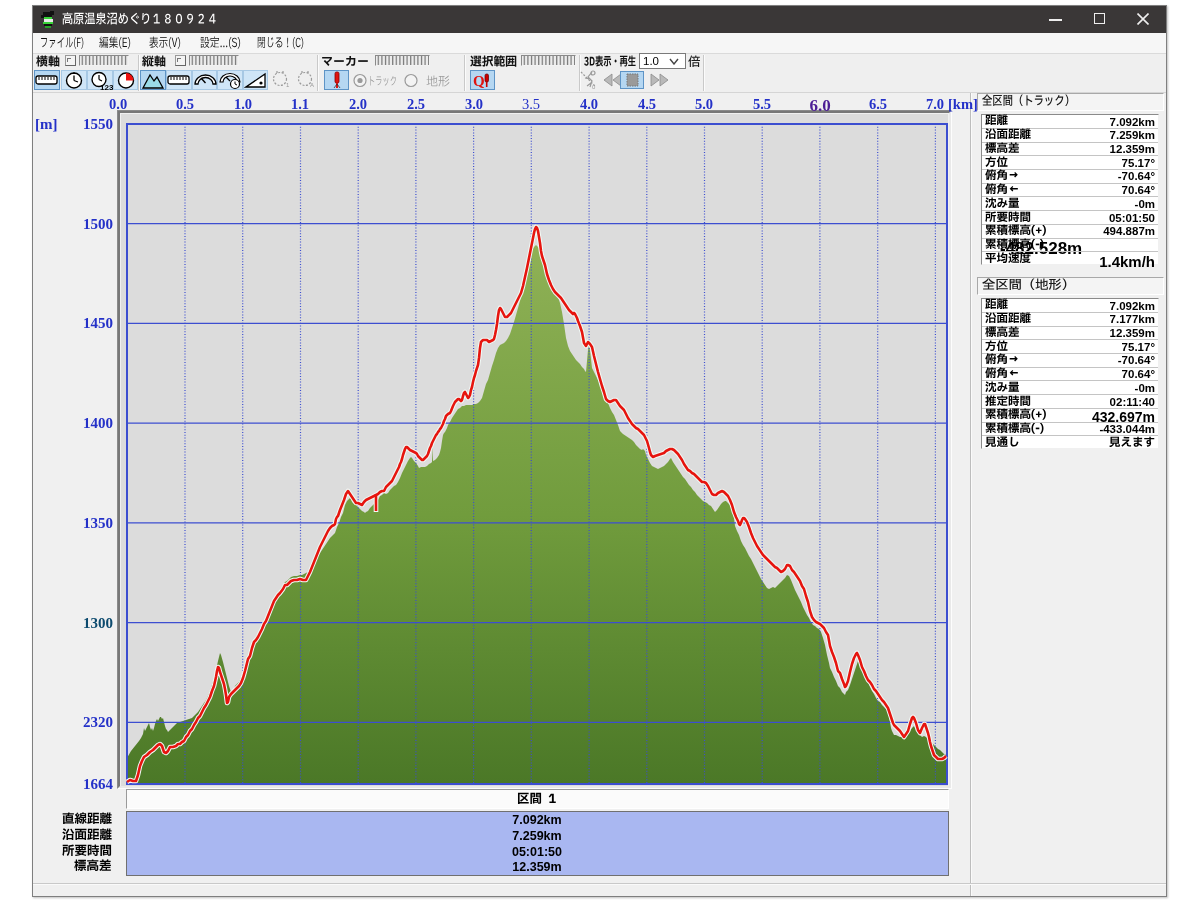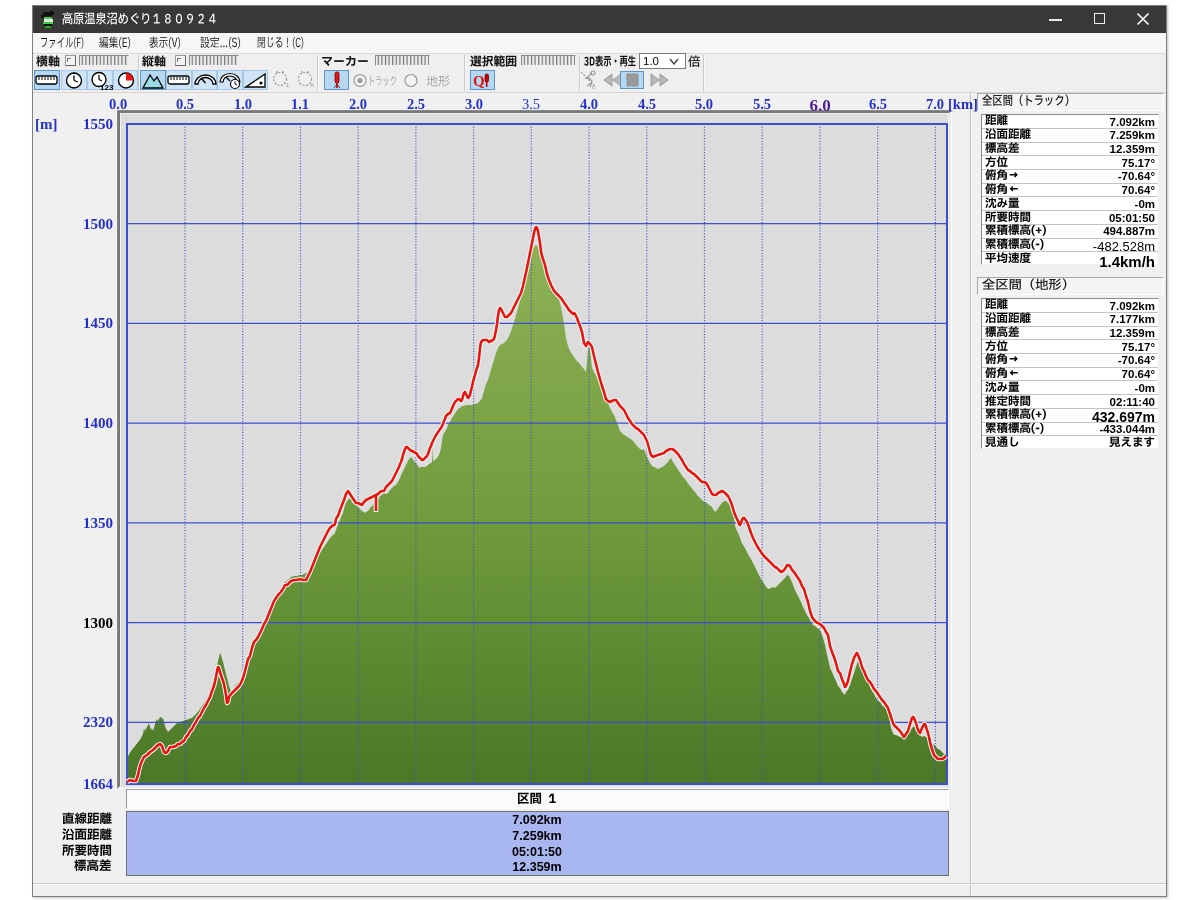--- a/index.html
+++ b/index.html
@@ -281,21 +281,21 @@
 <path d="M6,668 L9,666 L12,667 L15,667 L17,661 L19,652 L21,647 L23,643 L26,641 L29,638 L32,636 L35,633 L37,631 L39,630 L41,632 L43,638 L45,639 L47,637 L49,633 L52,633 L55,632 L57,630 L59,630 L61,628 L63,627 L65,623 L67,621 L69,617 L71,615 L73,611 L75,608 L77,604 L79,602 L81,598 L83,594 L85,591 L87,587 L89,583 L91,577 L93,572 L95,563 L96,557 L97,553 L98,554 L99,558 L101,564 L103,570 L104,575 L105,581 L106,589 L107,588 L108,583 L110,580 L112,578 L114,576 L116,574 L118,572 L120,569 L122,564 L124,557 L126,549 L127,545 L129,542 L131,534 L133,528 L135,526 L137,523 L139,519 L141,515 L143,510 L145,507 L147,502 L149,497 L151,492 L153,487 L155,484 L157,481 L159,479 L162,475 L164,471 L166,471 L168,469 L170,467 L173,466 L176,466 L179,465 L182,466 L185,466 L187,462 L189,458 L191,453 L193,448 L195,443 L197,438 L199,433 L201,429 L203,425 L205,421 L207,417 L209,414 L211,412 L213,411 L214,410 L215,405 L216,403 L217,402 L218,399 L219,396 L221,391 L223,386 L225,380 L227,377 L229,380 L231,383 L233,386 L235,389 L237,389 L239,390 L241,391 L243,388 L245,386 L247,385 L249,384 L251,383 L253,382 L255,381 L257,380 L259,378 L261,377 L263,377 L265,373 L267,371 L269,369 L271,367 L272,365 L273,363 L274,361 L275,359 L276,357 L277,355 L278,353 L279,350 L280,348 L281,345 L282,341 L283,338 L284,335 L285,333 L286,333 L287,334 L289,336 L291,337 L293,338 L295,339 L296,340 L297,342 L298,343 L299,344 L300,345 L301,346 L302,346 L303,345 L304,344 L305,343 L306,342 L307,340 L308,337 L309,334 L310,332 L311,329 L312,327 L313,325 L314,323 L315,321 L316,320 L317,318 L318,317 L319,315 L320,314 L321,312 L322,310 L323,307 L324,305 L325,302 L326,301 L327,300 L329,299 L330,297 L332,292 L334,288 L336,286 L337,285 L338,285 L339,286 L340,287 L341,286 L342,282 L343,279 L344,278 L345,280 L346,282 L347,284 L348,283 L349,281 L350,276 L351,273 L352,268 L353,264 L354,261 L355,257 L356,254 L357,251 L358,244 L359,234 L360,228 L362,226 L364,226 L366,226 L368,228 L370,227 L372,226 L373,225 L374,221 L375,216 L376,210 L377,202 L378,196 L379,194 L380,195 L382,199 L384,203 L386,203 L388,201 L390,199 L392,195 L394,191 L396,187 L398,183 L400,179 L402,172 L404,163 L406,154 L408,144 L410,134 L412,124 L413,119 L414,115 L415,113 L416,114 L417,117 L418,123 L419,129 L420,137 L421,142 L422,145 L424,151 L426,160 L428,166 L430,171 L432,175 L434,178 L436,180 L438,182 L440,184 L442,187 L444,190 L446,193 L448,196 L450,198 L452,200 L453,199 L454,200 L456,204 L457,207 L459,212 L461,218 L463,229 L465,232 L467,228 L469,230 L471,233 L473,242 L475,250 L477,258 L479,265 L481,272 L483,278 L485,285 L487,287 L489,288 L491,287 L493,286 L495,286 L497,289 L499,292 L501,294 L503,296 L505,300 L507,304 L509,307 L511,310 L513,312 L515,314 L517,315 L519,317 L521,319 L523,321 L524,323 L526,327 L528,334 L529,338 L530,341 L532,343 L534,342 L537,341 L540,340 L543,339 L545,337 L547,336 L549,335 L551,335 L553,336 L555,338 L557,340 L559,343 L561,346 L563,350 L565,353 L567,356 L569,357 L571,359 L573,360 L575,362 L577,364 L579,366 L581,368 L583,368 L585,369 L587,372 L589,376 L591,380 L593,381 L595,381 L597,379 L599,378 L601,377 L603,378 L605,380 L607,382 L609,386 L611,391 L613,398 L615,403 L617,407 L618,410 L619,411 L620,409 L621,406 L622,404 L623,404 L624,405 L626,408 L628,413 L630,419 L632,424 L634,428 L636,432 L638,435 L640,438 L642,441 L644,443 L646,445 L648,447 L650,449 L652,451 L654,453 L656,454 L658,456 L660,458 L662,457 L664,455 L665,453 L666,451 L667,451 L669,452 L671,456 L673,458 L675,461 L677,464 L679,467 L681,472 L683,475 L685,482 L687,488 L689,497 L691,503 L693,506 L695,508 L697,509 L699,510 L701,512 L703,514 L705,518 L707,521 L709,532 L711,538 L713,543 L715,549 L717,557 L719,559 L721,565 L723,570 L724,573 L725,572 L727,567 L729,558 L731,550 L733,544 L735,540 L736,539 L737,541 L739,546 L741,553 L743,557 L745,562 L747,566 L749,568 L751,571 L753,575 L755,577 L757,580 L759,583 L761,586 L763,588 L765,591 L767,594 L768,597 L769,600 L770,603 L771,606 L772,609 L773,611 L774,612 L775,613 L777,615 L779,617 L781,620 L783,623 L785,620 L787,617 L789,610 L791,604 L792,603 L793,604 L795,609 L797,616 L799,619 L801,614 L803,610 L804,610 L805,613 L807,619 L808,623 L809,628 L810,632 L811,635 L812,638 L813,641 L815,643 L817,645 L819,645 L821,645 L823,644 L825,642" fill="none" stroke="#f2fbf8" stroke-width="4.6" stroke-linejoin="round"></path>
 <path d="M255,380 L255,398" stroke="#f2fbf8" stroke-width="4.6"></path>
 <path d="M255,380 L255,397" stroke="#e6150f" stroke-width="2.6"></path>
 <path d="M6,668 L9,666 L12,667 L15,667 L17,661 L19,652 L21,647 L23,643 L26,641 L29,638 L32,636 L35,633 L37,631 L39,630 L41,632 L43,638 L45,639 L47,637 L49,633 L52,633 L55,632 L57,630 L59,630 L61,628 L63,627 L65,623 L67,621 L69,617 L71,615 L73,611 L75,608 L77,604 L79,602 L81,598 L83,594 L85,591 L87,587 L89,583 L91,577 L93,572 L95,563 L96,557 L97,553 L98,554 L99,558 L101,564 L103,570 L104,575 L105,581 L106,589 L107,588 L108,583 L110,580 L112,578 L114,576 L116,574 L118,572 L120,569 L122,564 L124,557 L126,549 L127,545 L129,542 L131,534 L133,528 L135,526 L137,523 L139,519 L141,515 L143,510 L145,507 L147,502 L149,497 L151,492 L153,487 L155,484 L157,481 L159,479 L162,475 L164,471 L166,471 L168,469 L170,467 L173,466 L176,466 L179,465 L182,466 L185,466 L187,462 L189,458 L191,453 L193,448 L195,443 L197,438 L199,433 L201,429 L203,425 L205,421 L207,417 L209,414 L211,412 L213,411 L214,410 L215,405 L216,403 L217,402 L218,399 L219,396 L221,391 L223,386 L225,380 L227,377 L229,380 L231,383 L233,386 L235,389 L237,389 L239,390 L241,391 L243,388 L245,386 L247,385 L249,384 L251,383 L253,382 L255,381 L257,380 L259,378 L261,377 L263,377 L265,373 L267,371 L269,369 L271,367 L272,365 L273,363 L274,361 L275,359 L276,357 L277,355 L278,353 L279,350 L280,348 L281,345 L282,341 L283,338 L284,335 L285,333 L286,333 L287,334 L289,336 L291,337 L293,338 L295,339 L296,340 L297,342 L298,343 L299,344 L300,345 L301,346 L302,346 L303,345 L304,344 L305,343 L306,342 L307,340 L308,337 L309,334 L310,332 L311,329 L312,327 L313,325 L314,323 L315,321 L316,320 L317,318 L318,317 L319,315 L320,314 L321,312 L322,310 L323,307 L324,305 L325,302 L326,301 L327,300 L329,299 L330,297 L332,292 L334,288 L336,286 L337,285 L338,285 L339,286 L340,287 L341,286 L342,282 L343,279 L344,278 L345,280 L346,282 L347,284 L348,283 L349,281 L350,276 L351,273 L352,268 L353,264 L354,261 L355,257 L356,254 L357,251 L358,244 L359,234 L360,228 L362,226 L364,226 L366,226 L368,228 L370,227 L372,226 L373,225 L374,221 L375,216 L376,210 L377,202 L378,196 L379,194 L380,195 L382,199 L384,203 L386,203 L388,201 L390,199 L392,195 L394,191 L396,187 L398,183 L400,179 L402,172 L404,163 L406,154 L408,144 L410,134 L412,124 L413,119 L414,115 L415,113 L416,114 L417,117 L418,123 L419,129 L420,137 L421,142 L422,145 L424,151 L426,160 L428,166 L430,171 L432,175 L434,178 L436,180 L438,182 L440,184 L442,187 L444,190 L446,193 L448,196 L450,198 L452,200 L453,199 L454,200 L456,204 L457,207 L459,212 L461,218 L463,229 L465,232 L467,228 L469,230 L471,233 L473,242 L475,250 L477,258 L479,265 L481,272 L483,278 L485,285 L487,287 L489,288 L491,287 L493,286 L495,286 L497,289 L499,292 L501,294 L503,296 L505,300 L507,304 L509,307 L511,310 L513,312 L515,314 L517,315 L519,317 L521,319 L523,321 L524,323 L526,327 L528,334 L529,338 L530,341 L532,343 L534,342 L537,341 L540,340 L543,339 L545,337 L547,336 L549,335 L551,335 L553,336 L555,338 L557,340 L559,343 L561,346 L563,350 L565,353 L567,356 L569,357 L571,359 L573,360 L575,362 L577,364 L579,366 L581,368 L583,368 L585,369 L587,372 L589,376 L591,380 L593,381 L595,381 L597,379 L599,378 L601,377 L603,378 L605,380 L607,382 L609,386 L611,391 L613,398 L615,403 L617,407 L618,410 L619,411 L620,409 L621,406 L622,404 L623,404 L624,405 L626,408 L628,413 L630,419 L632,424 L634,428 L636,432 L638,435 L640,438 L642,441 L644,443 L646,445 L648,447 L650,449 L652,451 L654,453 L656,454 L658,456 L660,458 L662,457 L664,455 L665,453 L666,451 L667,451 L669,452 L671,456 L673,458 L675,461 L677,464 L679,467 L681,472 L683,475 L685,482 L687,488 L689,497 L691,503 L693,506 L695,508 L697,509 L699,510 L701,512 L703,514 L705,518 L707,521 L709,532 L711,538 L713,543 L715,549 L717,557 L719,559 L721,565 L723,570 L724,573 L725,572 L727,567 L729,558 L731,550 L733,544 L735,540 L736,539 L737,541 L739,546 L741,553 L743,557 L745,562 L747,566 L749,568 L751,571 L753,575 L755,577 L757,580 L759,583 L761,586 L763,588 L765,591 L767,594 L768,597 L769,600 L770,603 L771,606 L772,609 L773,611 L774,612 L775,613 L777,615 L779,617 L781,620 L783,623 L785,620 L787,617 L789,610 L791,604 L792,603 L793,604 L795,609 L797,616 L799,619 L801,614 L803,610 L804,610 L805,613 L807,619 L808,623 L809,628 L810,632 L811,635 L812,638 L813,641 L815,643 L817,645 L819,645 L821,645 L823,644 L825,642" fill="none" stroke="#e6150f" stroke-width="2.6" stroke-linejoin="round"></path>
 </svg>
 <div class="tx" style="left:33px;top:116px;width:80px;text-align:right;font-size:15px;font-weight:bold;color:#2431c8;font-family:'Liberation Serif',serif">1550</div>
 <div class="tx" style="left:33px;top:216px;width:80px;text-align:right;font-size:15px;font-weight:bold;color:#2431c8;font-family:'Liberation Serif',serif">1500</div>
 <div class="tx" style="left:33px;top:315px;width:80px;text-align:right;font-size:15px;font-weight:bold;color:#2431c8;font-family:'Liberation Serif',serif">1450</div>
 <div class="tx" style="left:33px;top:415px;width:80px;text-align:right;font-size:15px;font-weight:bold;color:#2431c8;font-family:'Liberation Serif',serif">1400</div>
 <div class="tx" style="left:33px;top:515px;width:80px;text-align:right;font-size:15px;font-weight:bold;color:#2431c8;font-family:'Liberation Serif',serif">1350</div>
-<div class="tx" style="left:33px;top:615px;width:80px;text-align:right;font-size:15px;font-weight:bold;color:#000000;font-family:'Liberation Serif',serif">1300</div>
+<div class="tx" style="left:33px;top:615px;width:80px;text-align:right;font-size:15px;font-weight:bold;color:#0c4a6e;font-family:'Liberation Serif',serif">1300</div>
 <div class="tx" style="left:33px;top:714px;width:80px;text-align:right;font-size:15px;font-weight:bold;color:#2431c8;font-family:'Liberation Serif',serif">2320</div>
 <div class="tx" style="left:33px;top:776px;width:80px;text-align:right;font-size:15px;font-weight:bold;color:#2431c8;font-family:'Liberation Serif',serif">1664</div>
 <div class="tx" style="left:35px;top:116px;font-size:15px;font-weight:bold;color:#2431c8;font-family:'Liberation Serif',serif">[m]</div>
 <div class="tx" style="left:109px;top:96px;width:60px;font-size:14.5px;font-weight:bold;color:#2431c8;font-family:'Liberation Serif',serif">0.0</div>
 <div class="tx" style="left:155px;top:96px;width:60px;text-align:center;font-size:14.5px;font-weight:bold;color:#2431c8;font-family:'Liberation Serif',serif">0.5</div>
 <div class="tx" style="left:213px;top:96px;width:60px;text-align:center;font-size:14.5px;font-weight:bold;color:#2431c8;font-family:'Liberation Serif',serif">1.0</div>
 <div class="tx" style="left:270px;top:96px;width:60px;text-align:center;font-size:14.5px;font-weight:bold;color:#2431c8;font-family:'Liberation Serif',serif">1.1</div>
 <div class="tx" style="left:328px;top:96px;width:60px;text-align:center;font-size:14.5px;font-weight:bold;color:#2431c8;font-family:'Liberation Serif',serif">2.0</div>
 <div class="tx" style="left:386px;top:96px;width:60px;text-align:center;font-size:14.5px;font-weight:bold;color:#2431c8;font-family:'Liberation Serif',serif">2.5</div>
 <div class="tx" style="left:444px;top:96px;width:60px;text-align:center;font-size:14.5px;font-weight:bold;color:#2431c8;font-family:'Liberation Serif',serif">3.0</div>
@@ -426,21 +426,21 @@
 <div class="a" style="left:982px;top:237.6px;width:176px;height:1px;background:#c4c4c4"></div>
 <div class="tx" style="left:985px;top:238px"><svg width="59" height="14" viewBox="0 0 59 14" style="overflow:visible" fill="#000">
       <path transform="translate(0.0,10.1) scale(0.01150,-0.01150)" d="M553 158V-80H432V153Q238 145 71 145L56 244L180 243Q239 243 355 245Q259 305 141 368L213 440Q224 435 284 402L304 391Q358 427 401 462H96V819H904V462H683L765 406Q647 309 554 251Q629 253 752 261Q727 289 701 315L786 370Q864 292 947 182L859 120Q837 154 819 177Q653 164 553 158ZM437 682V731H209V682ZM547 682H790V731H547ZM437 601H209V547H437ZM547 601V547H790V601ZM558 462Q477 389 400 333Q417 323 451 301Q554 369 665 462ZM682 148Q812 91 958 12L888 -71Q741 18 611 74ZM50 24Q206 77 307 144L388 79Q286 1 110 -66Z"></path>
       <path transform="translate(11.5,10.1) scale(0.01150,-0.01150)" d="M388 239 314 156 267 316Q266 321 263 321Q260 321 260 313V-85H160V286H150Q143 215 127 168Q111 121 76 77L24 203Q134 345 148 478H27V587H159V684Q114 674 65 666L33 764Q109 775 186 797Q263 819 313 845L363 765V796H606V845H713V796H960V715H713V679H940V607H713V571H965V490H378V571H606V607H384V679H606V715H363V752Q321 728 260 709V587H355V478H260V380H265L294 407Q304 417 312 417Q327 417 339 387ZM802 56Q897 31 974 0L922 -89Q854 -59 694 -8L739 56H567L627 2Q585 -25 522 -51Q458 -77 393 -92L341 -3Q391 7 441 24Q491 40 526 56H395V456H928V56ZM821 381H501V344H821ZM821 278H501V240H821ZM821 175H501V133H821Z"></path>
       <path transform="translate(23.0,10.1) scale(0.01150,-0.01150)" d="M346 324 275 260 251 403Q250 409 247 409Q244 409 244 401V-80H144V340H134Q129 268 115 220Q101 172 69 117L24 248Q76 327 102 404Q129 482 136 565H42V672H144V840H244V672H327V565H244V460H249L273 477Q289 488 299 488Q314 488 319 461ZM352 679H516V728H333V824H958V728H771V679H938V432H352ZM613 679H674V728H613ZM516 593H453V519H516ZM674 593H613V519H674ZM835 519V593H771V519ZM921 394V300H370V394ZM958 163H702V41Q702 -15 677 -44Q652 -73 595 -73H503L473 31H589V163H332V259H958ZM283 31Q385 82 454 163L532 100Q460 9 347 -61ZM814 162Q853 132 901 88Q949 44 976 13L896 -65Q864 -24 826 13Q788 50 734 98Z"></path>
       <path transform="translate(34.5,10.1) scale(0.01150,-0.01150)" d="M555 845V776H950V678H50V776H429V845ZM179 412V638H821V412ZM296 496H702V554H296ZM63 -82V372H937V59Q937 -8 904 -40Q871 -71 803 -71H701L676 21H373V-24H264V241H729V30H819V281H179V-82ZM373 103H620V161H373Z"></path>
       <path transform="translate(46.0,10.1) scale(0.01150,-0.01150)" d="M224 799H364Q277 719 228 606Q180 494 180 365V290Q180 161 228 48Q277 -64 364 -144H224Q143 -74 92 53Q40 180 40 328Q40 476 91 602Q142 728 224 799Z"></path>
       <path transform="translate(50.1,10.1) scale(0.01150,-0.01150)" d="M366 248H57V392H366Z"></path>
       <path transform="translate(54.9,10.1) scale(0.01150,-0.01150)" d="M130 -144H-10Q77 -64 126 48Q174 161 174 290V365Q174 494 126 606Q77 719 -10 799H130Q212 728 263 602Q314 476 314 328Q314 180 262 53Q211 -74 130 -144Z"></path>
     </svg></div>
-<div class="tx" style="left:1000px;top:239px;width:155px;text-align:right;font-size:13px;font-weight:normal;color:#000">-482.528m</div>
+<div class="tx" style="left:1000px;top:239px;width:155px;text-align:left;font-size:17px;font-weight:bold;color:#000">-482.528m</div>
 <div class="a" style="left:982px;top:251.3px;width:176px;height:1px;background:#c4c4c4"></div>
 <div class="tx" style="left:985px;top:252px"><svg width="46" height="14" viewBox="0 0 46 14" style="overflow:visible" fill="#000">
       <path transform="translate(0.0,10.1) scale(0.01150,-0.01150)" d="M556 371H955V255H556V-75H428V255H45V371H428V684H79V800H922V684H556ZM238 664Q296 568 349 451L237 397Q167 544 127 611ZM634 458Q712 564 759 664L873 607Q814 491 746 392Z"></path>
       <path transform="translate(11.5,10.1) scale(0.01150,-0.01150)" d="M937 707V541Q937 328 920 166Q910 74 892 25Q873 -24 834 -46Q795 -69 723 -69H579L546 51H694Q731 51 750 60Q769 70 778 94Q787 117 793 165Q812 317 812 542V590H548Q519 535 479 479H753V360H462V457Q451 442 427 414L340 514Q469 656 523 849L640 828Q625 767 602 707ZM250 198Q293 214 352 239L365 127Q300 95 229 70Q158 44 61 16L30 129Q82 142 136 159V463H42V579H136V840H250V579H335V463H250ZM772 208Q589 123 409 72L371 193Q468 217 554 248Q641 279 734 322Z"></path>
       <path transform="translate(23.0,10.1) scale(0.01150,-0.01150)" d="M577 619V661H319V769H573V844H695V769H957V661H691V619H929V340H742Q768 304 820 269Q872 234 973 182L919 81Q820 137 766 186Q712 235 702 295H692V80H576V295H566Q557 236 505 186Q453 135 368 87L314 188Q407 241 454 274Q501 307 525 340H345V619ZM218 553Q144 662 50 758L143 837Q237 743 314 632ZM577 521H463V436H577ZM811 436V521H691V436ZM974 53 955 -61H486Q350 -61 286 -21Q222 19 219 94H209Q208 29 174 -8Q139 -46 68 -75L29 43Q75 59 100 75Q126 91 138 116Q151 142 151 183V373H49V488H273V183Q273 114 324 84Q376 53 488 53Z"></path>
       <path transform="translate(34.5,10.1) scale(0.01150,-0.01150)" d="M216 681V463Q216 103 123 -90L25 2Q96 153 96 474V785H459V845H595V785H959V681ZM806 498V339H358V498H236V596H358V661H474V596H688V661H806V596H958V498ZM688 502H474V432H688ZM924 -82Q725 -57 578 -4Q431 -60 223 -83L192 15Q327 26 442 57Q376 92 312 138L389 205H247V299H878V219Q819 129 715 63Q823 37 961 21ZM402 205Q489 145 580 107Q664 148 720 205Z"></path>
     </svg></div>
 <div class="tx" style="left:1000px;top:253px;width:155px;text-align:right;font-size:15px;font-weight:bold;color:#000">1.4km/h</div>
 <div class="a" style="left:977px;top:277px;width:187px;height:18px;background:#f4f4f4;border:1px solid #a8a8a8;border-right-color:#fff;border-bottom-color:#fff"></div>
 <div class="tx" style="left:982px;top:278px"><svg width="93" height="16" viewBox="0 0 93 16" style="overflow:visible" fill="#1a1a1a">

